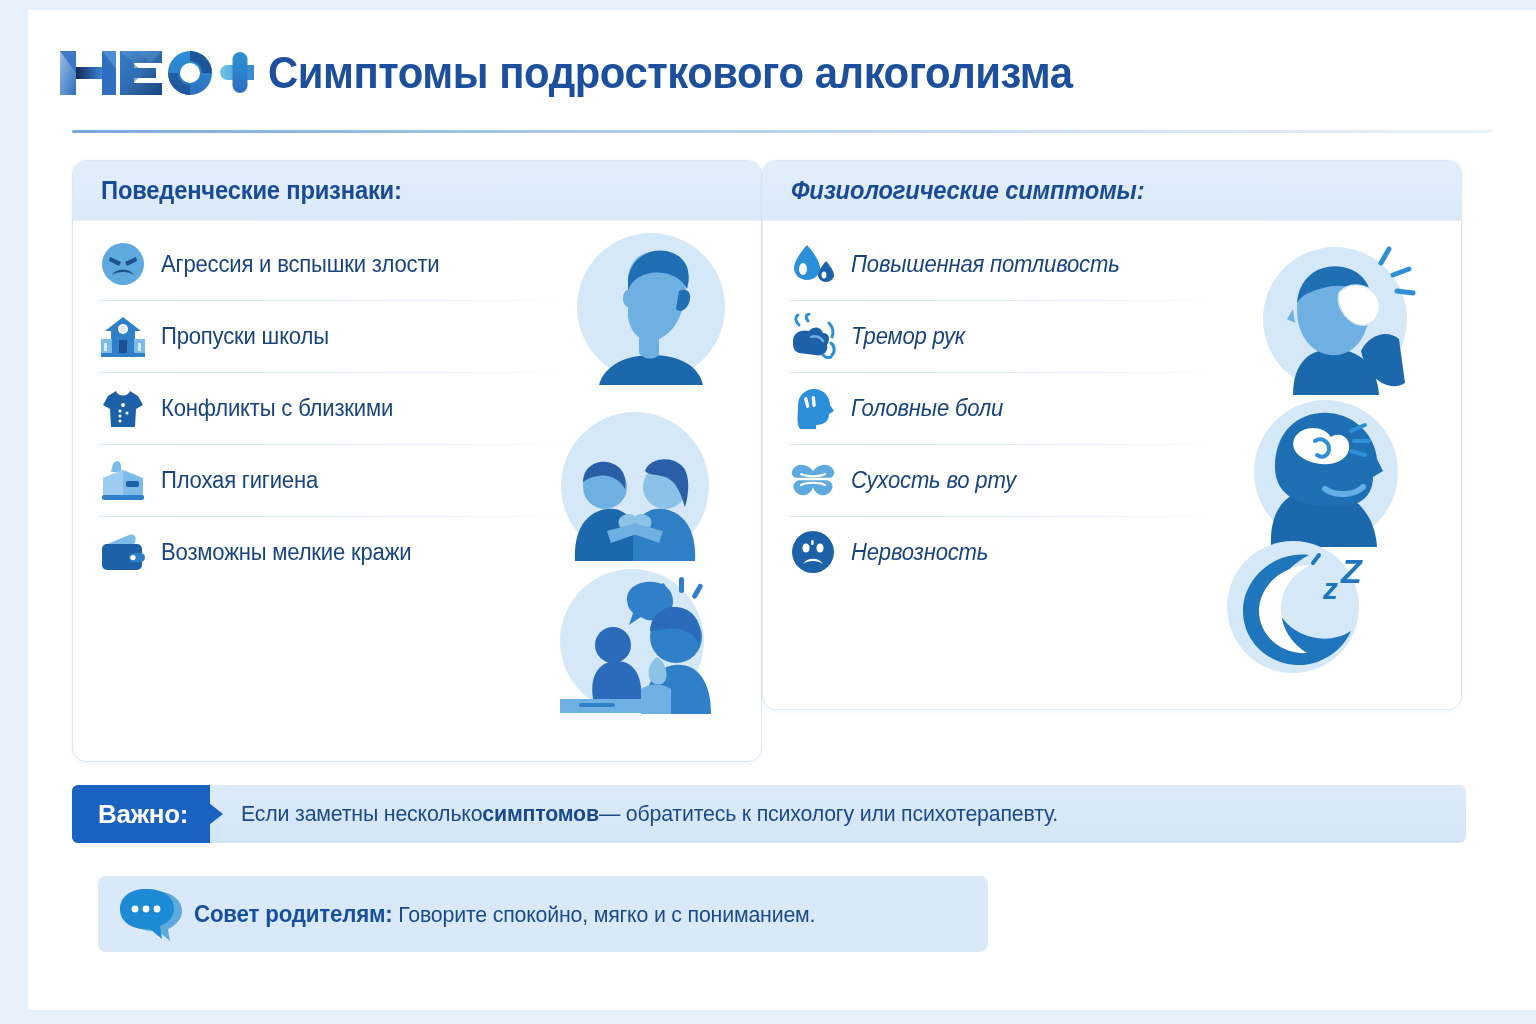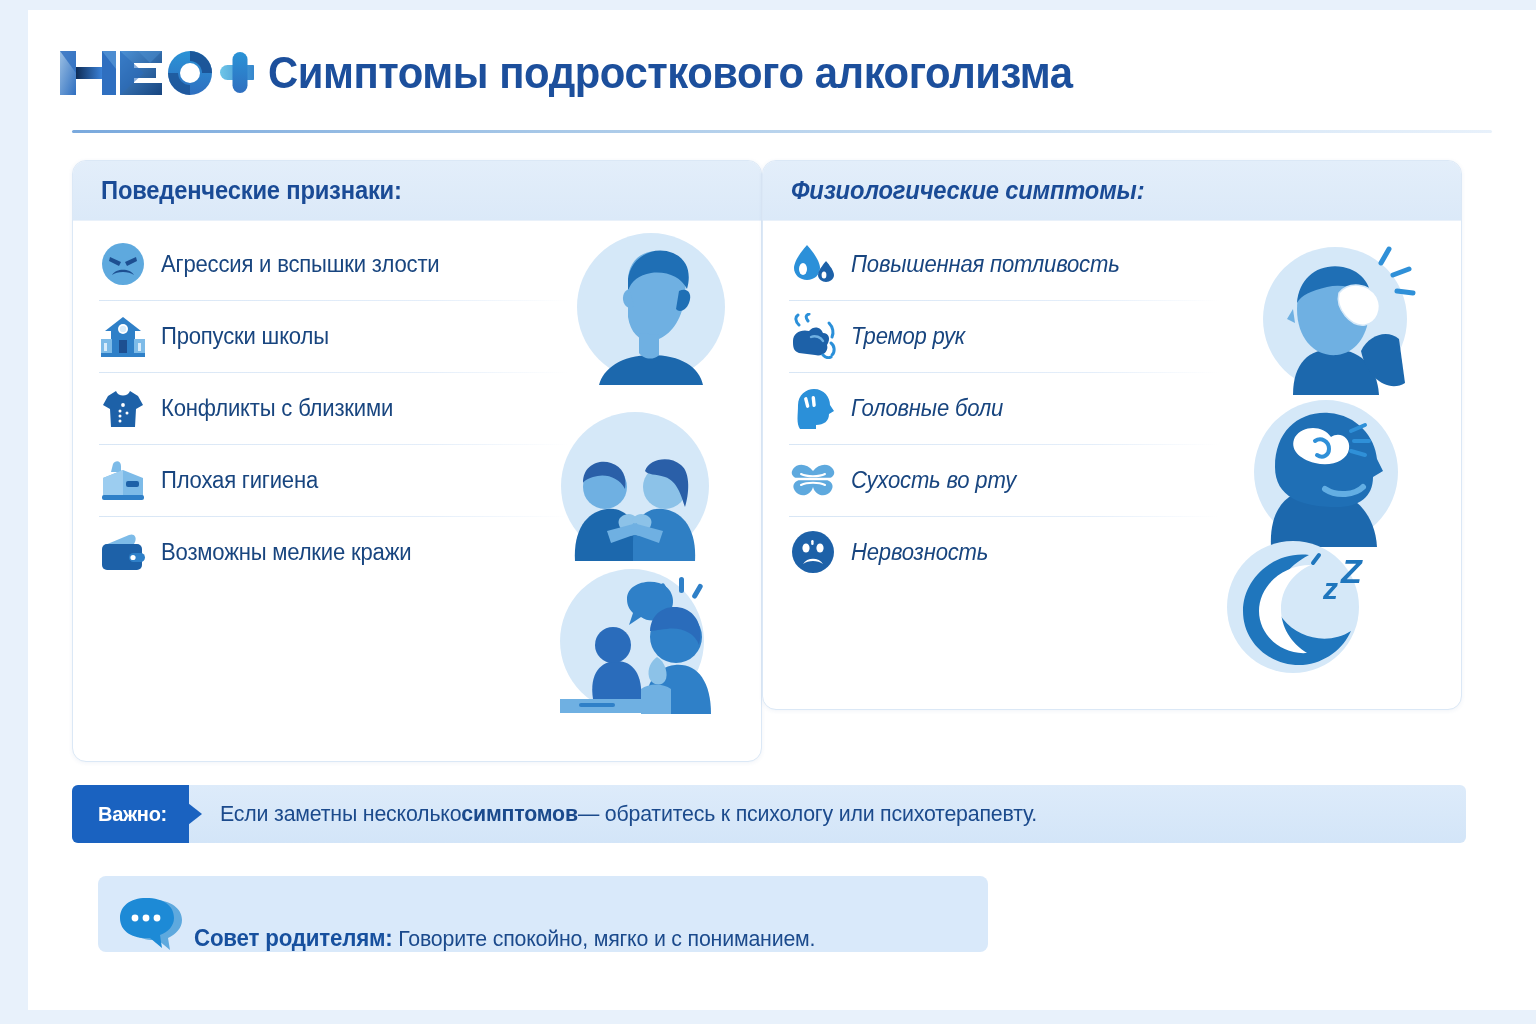--- a/index.html
+++ b/index.html
@@ -120,21 +120,21 @@
     background: linear-gradient(180deg,#ddebfa 0%, #d3e5f8 100%);
     border-radius: 6px;
     display: flex; align-items: stretch;
     overflow: hidden;
   }
   .imp-tag {
     background: #1a62c0;
     color: #ffffff;
     display: flex; align-items: center; justify-content: center;
     padding: 0 22px 0 26px;
-    font-size: 20px; font-weight: 700;
+    font-size: 26px; font-weight: 700;
     letter-spacing: -.3px;
     position: relative;
   }
   .imp-tag::after {
     content: "";
     position: absolute; right: -13px; top: 50%;
     transform: translateY(-50%);
     border-left: 14px solid #1a62c0;
     border-top: 11px solid transparent;
     border-bottom: 11px solid transparent;
@@ -146,21 +146,21 @@
     letter-spacing: -.2px;
     transform: scaleX(.97); transform-origin: left center;
   }
   .imp-text b { font-weight: 700; }
 
   .notice-advice {
     position: absolute; left: 70px; top: 866px;
     width: 890px; height: 76px;
     background: #d9e9fa;
     border-radius: 8px;
-    display: flex; align-items: flex-end;
+    display: flex; align-items: center;
     padding-left: 22px;
   }
   .advice-ico { width: 74px; flex: 0 0 74px; display: flex; align-items: center; }
   .advice-text {
     font-size: 22px; color: #1b4a8c;
     letter-spacing: -.2px;
     white-space: nowrap;
     transform: scaleX(.97); transform-origin: left center;
   }
   .advice-text b { font-weight: 700; font-size: 23px; color: #17509e; }

